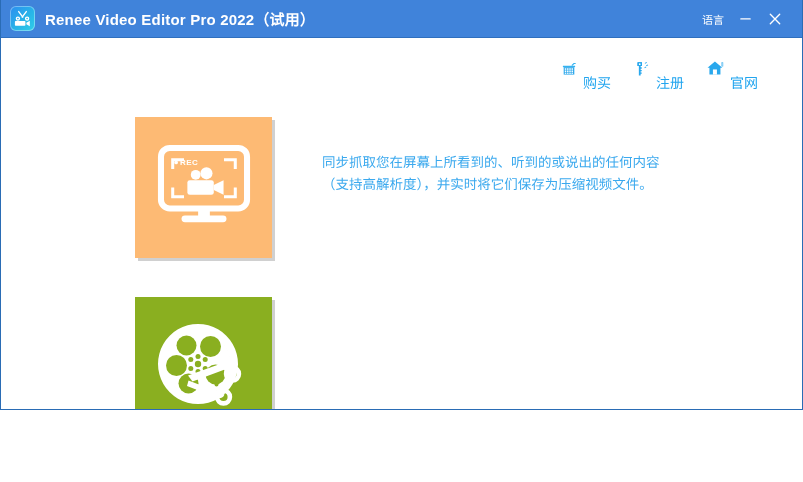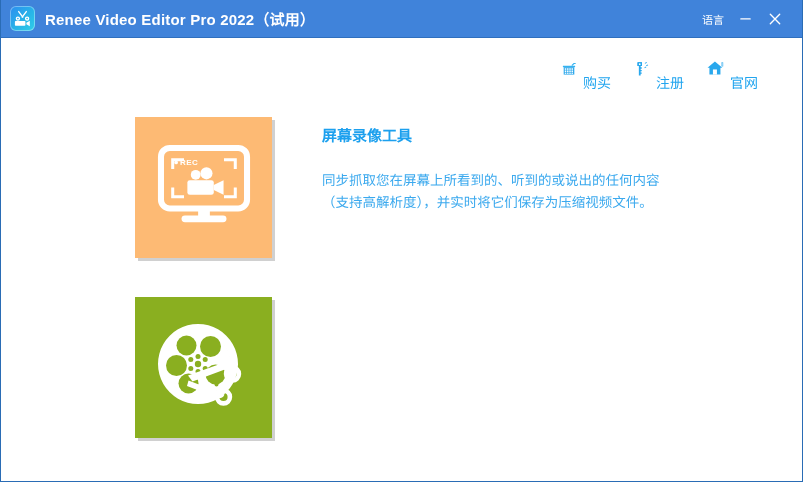--- a/index.html
+++ b/index.html
@@ -9,21 +9,21 @@
     background: #ffffff;
   }
   body {
     font-family: "Liberation Sans", "DejaVu Sans", sans-serif;
     -webkit-font-smoothing: antialiased;
   }
 
   .app-window {
     position: relative;
     width: 803px;
-    height: 482px;
+    height: 410px;
     box-sizing: border-box;
     background: #ffffff;
     border-left: 1px solid #2a6cb5;
     border-right: 1px solid #2a6cb5;
     border-bottom: 1px solid #2a6cb5;
     overflow: hidden;
   }
 
   
   .titlebar {
@@ -245,21 +245,20 @@
         </g>
         <circle cx="21.5" cy="18.8" r="1.9" fill="#ffffff"></circle>
         <text x="25.5" y="21.5" font-family="Liberation Sans, sans-serif" font-size="8.2" font-weight="bold" fill="#ffffff" letter-spacing="0.4">REC</text>
         <circle cx="41.5" cy="31.5" r="5.0" fill="#ffffff"></circle>
         <circle cx="52.5" cy="30.0" r="6.2" fill="#ffffff"></circle>
         <rect x="33" y="37" width="27" height="15" rx="2.5" fill="#ffffff"></rect>
         <path d="M60 42 L70 37 v15 l-10 -5 z" fill="#ffffff"></path>
       </svg>
     </div>
     <div class="feature-text">
-      <div class="feature-title">屏幕录像工具</div>
       <div class="feature-desc">同步抓取您在屏幕上所看到的、听到的或说出的任何内容
 （支持高解析度），并实时将它们保存为压缩视频文件。</div>
     </div>
   </div>
 
   <div class="feature feature-b">
     <div class="tile" style="background:#8aaf20;">
       <svg width="104" height="100" viewBox="0 0 104 100" aria-hidden="true">
         <g fill="#ffffff">
           <path d="M46 6 a40 40 0 1 0 0.01 0 z M46 14 a32 32 0 1 1 -0.01 0 z"></path>

